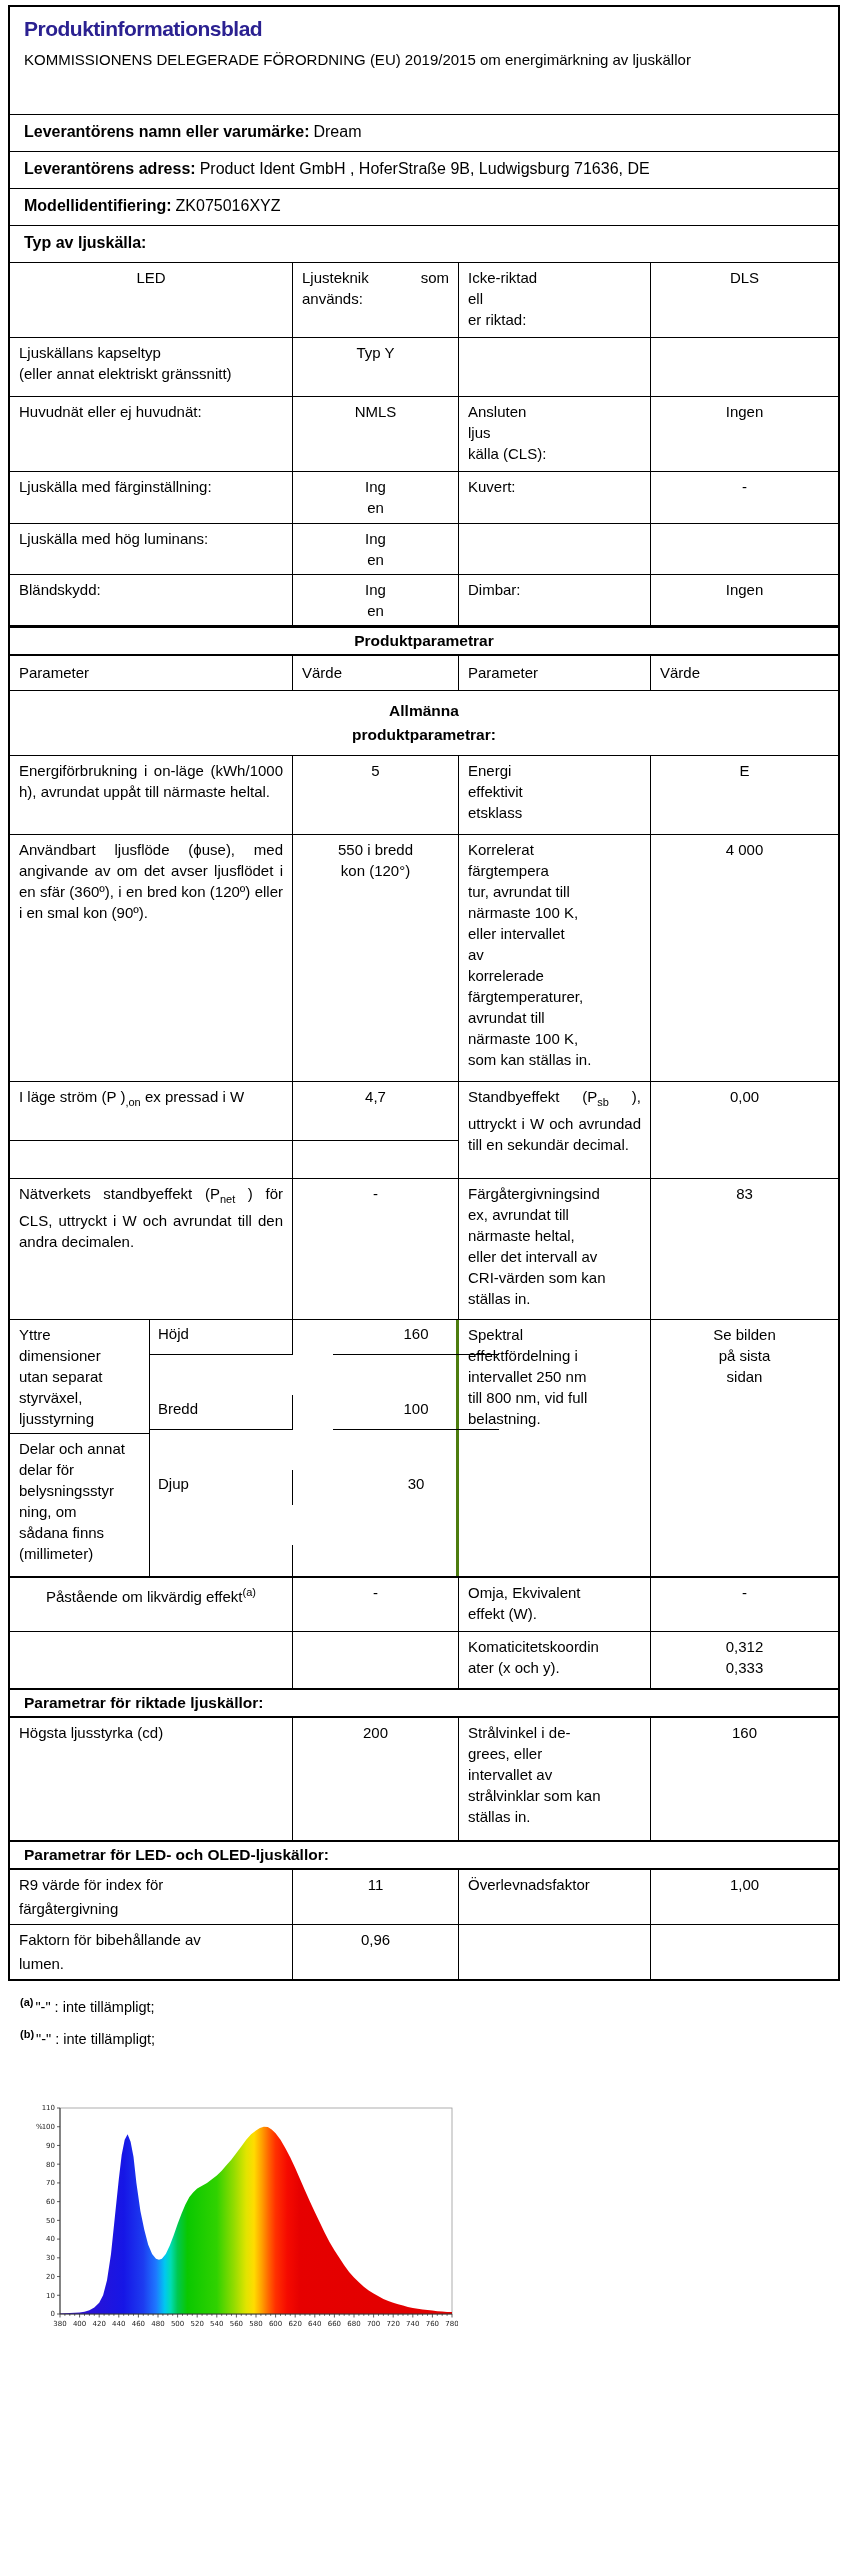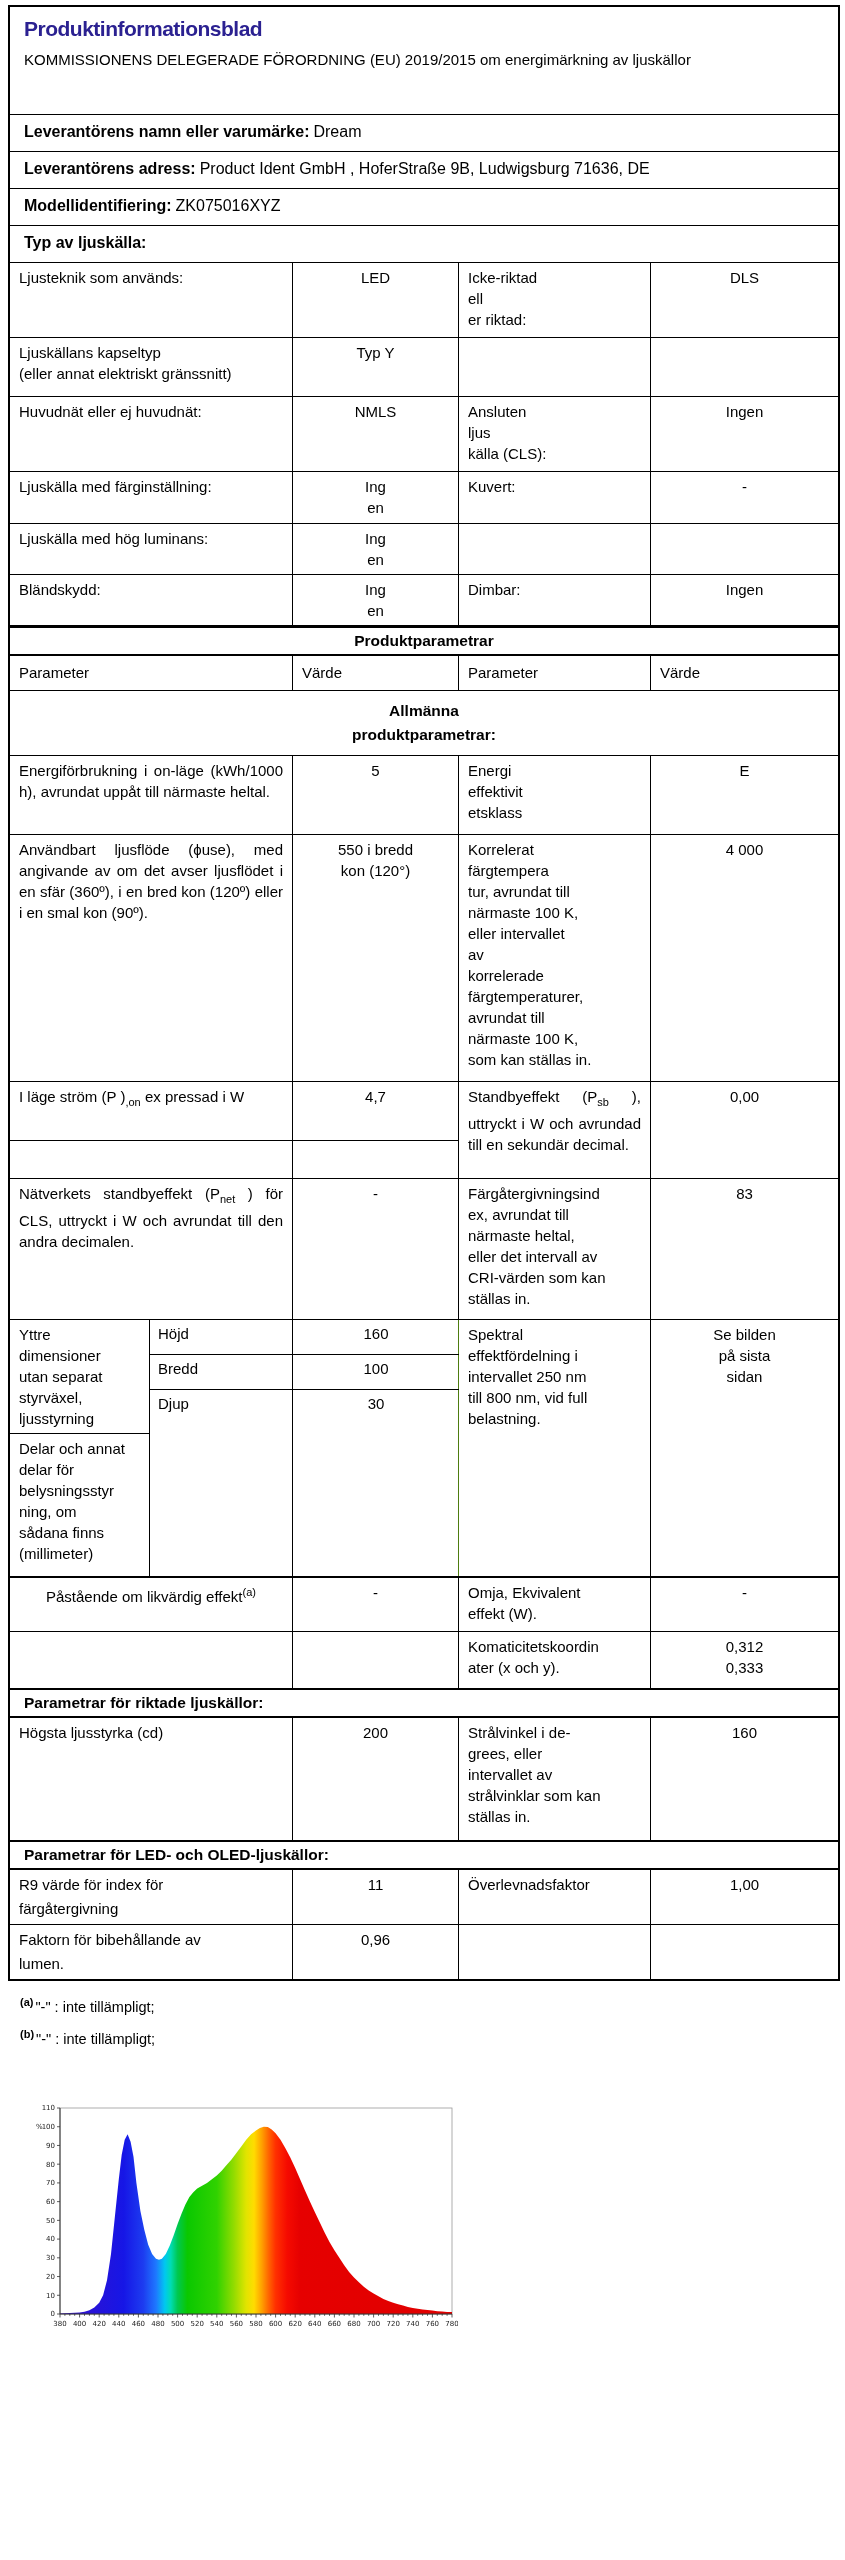--- a/index.html
+++ b/index.html
@@ -33,21 +33,21 @@
   .rAll{text-align:center;font-weight:bold;font-size:15.5px;padding:8px 0;white-space:pre-line;line-height:24px;min-height:52px;box-sizing:border-box;}
   .r1{min-height:78px}.r2{min-height:246px}
   .r3{min-height:96px}
   .r3 .c1,.r3 .c2{position:relative;}
   .r3 .c1::after,.r3 .c2::after{content:"";position:absolute;left:0;right:0;top:58px;border-top:1px solid #000;}
   .r4{min-height:140px}
   .r5{grid-template-columns:140px 309px 192px 187px;min-height:256px;}
   .cA{border-right:1px solid #000;padding:0;font-size:15px;line-height:21px;box-sizing:border-box;}
   .dimcell{padding:4px 5px 4px 9px;white-space:pre-line;text-align:justify;}
   .dimcell.top{border-bottom:1px solid #000;min-height:112px;box-sizing:border-box;}
-  .subgrid{display:grid;grid-template-columns:143px 166px;grid-template-rows:35px 35px 35px 1fr;border-right:1px solid #4d7c0f;box-sizing:border-box;}
+  .subgrid{display:grid;grid-template-columns:143px 166px;grid-template-rows:35px 35px 35px 1fr;border-right:3px solid #4d7c0f;box-sizing:border-box;gap:40px;}
   .sg-label{border-right:1px solid #000;padding:5px 8px;font-size:15px;box-sizing:border-box;}
   .sg-val{text-align:center;padding:5px;font-size:15px;box-sizing:border-box;}
   .sg-b{border-bottom:1px solid #000;}
   .r6{border-top:2px solid #000;min-height:53px}
   .r7{min-height:56px}
   .sect{border-top:2px solid #000;border-bottom:2px solid #000;font-weight:bold;font-size:15.5px;padding:4px 14px;}
   .nt{border-top:none;}
   .rHog{min-height:122px}.r9{min-height:44px}.rFak{min-height:49px}
   .r9 .c,.rFak .c{padding-top:3px;padding-bottom:3px;line-height:24px;}
   
@@ -75,22 +75,22 @@
     <span class="b">Leverantörens adress:</span><span class="val">Product Ident GmbH , HoferStraße 9B, Ludwigsburg 71636, DE</span>
   </div>
   <div class="info-row">
     <span class="b">Modellidentifiering:</span><span class="val">ZK075016XYZ</span>
   </div>
   <div class="info-row">
     <span class="b">Typ av ljuskälla:</span>
   </div>
 
   <div class="t-row rA">
+    <div class="c c2 ml">LED</div>
     <div class="c c1">Ljusteknik som används:</div>
-    <div class="c c2 ml">LED</div>
     <div class="c c3 ml">Icke-riktad
 ell
 er riktad:</div>
     <div class="c c4 ml">DLS</div>
   </div>
   <div class="t-row rB">
     <div class="c c1 ml">Ljuskällans kapseltyp
 (eller annat elektriskt gränssnitt)</div>
     <div class="c c2 ml">Typ Y</div>
     <div class="c c3 ml"></div>

